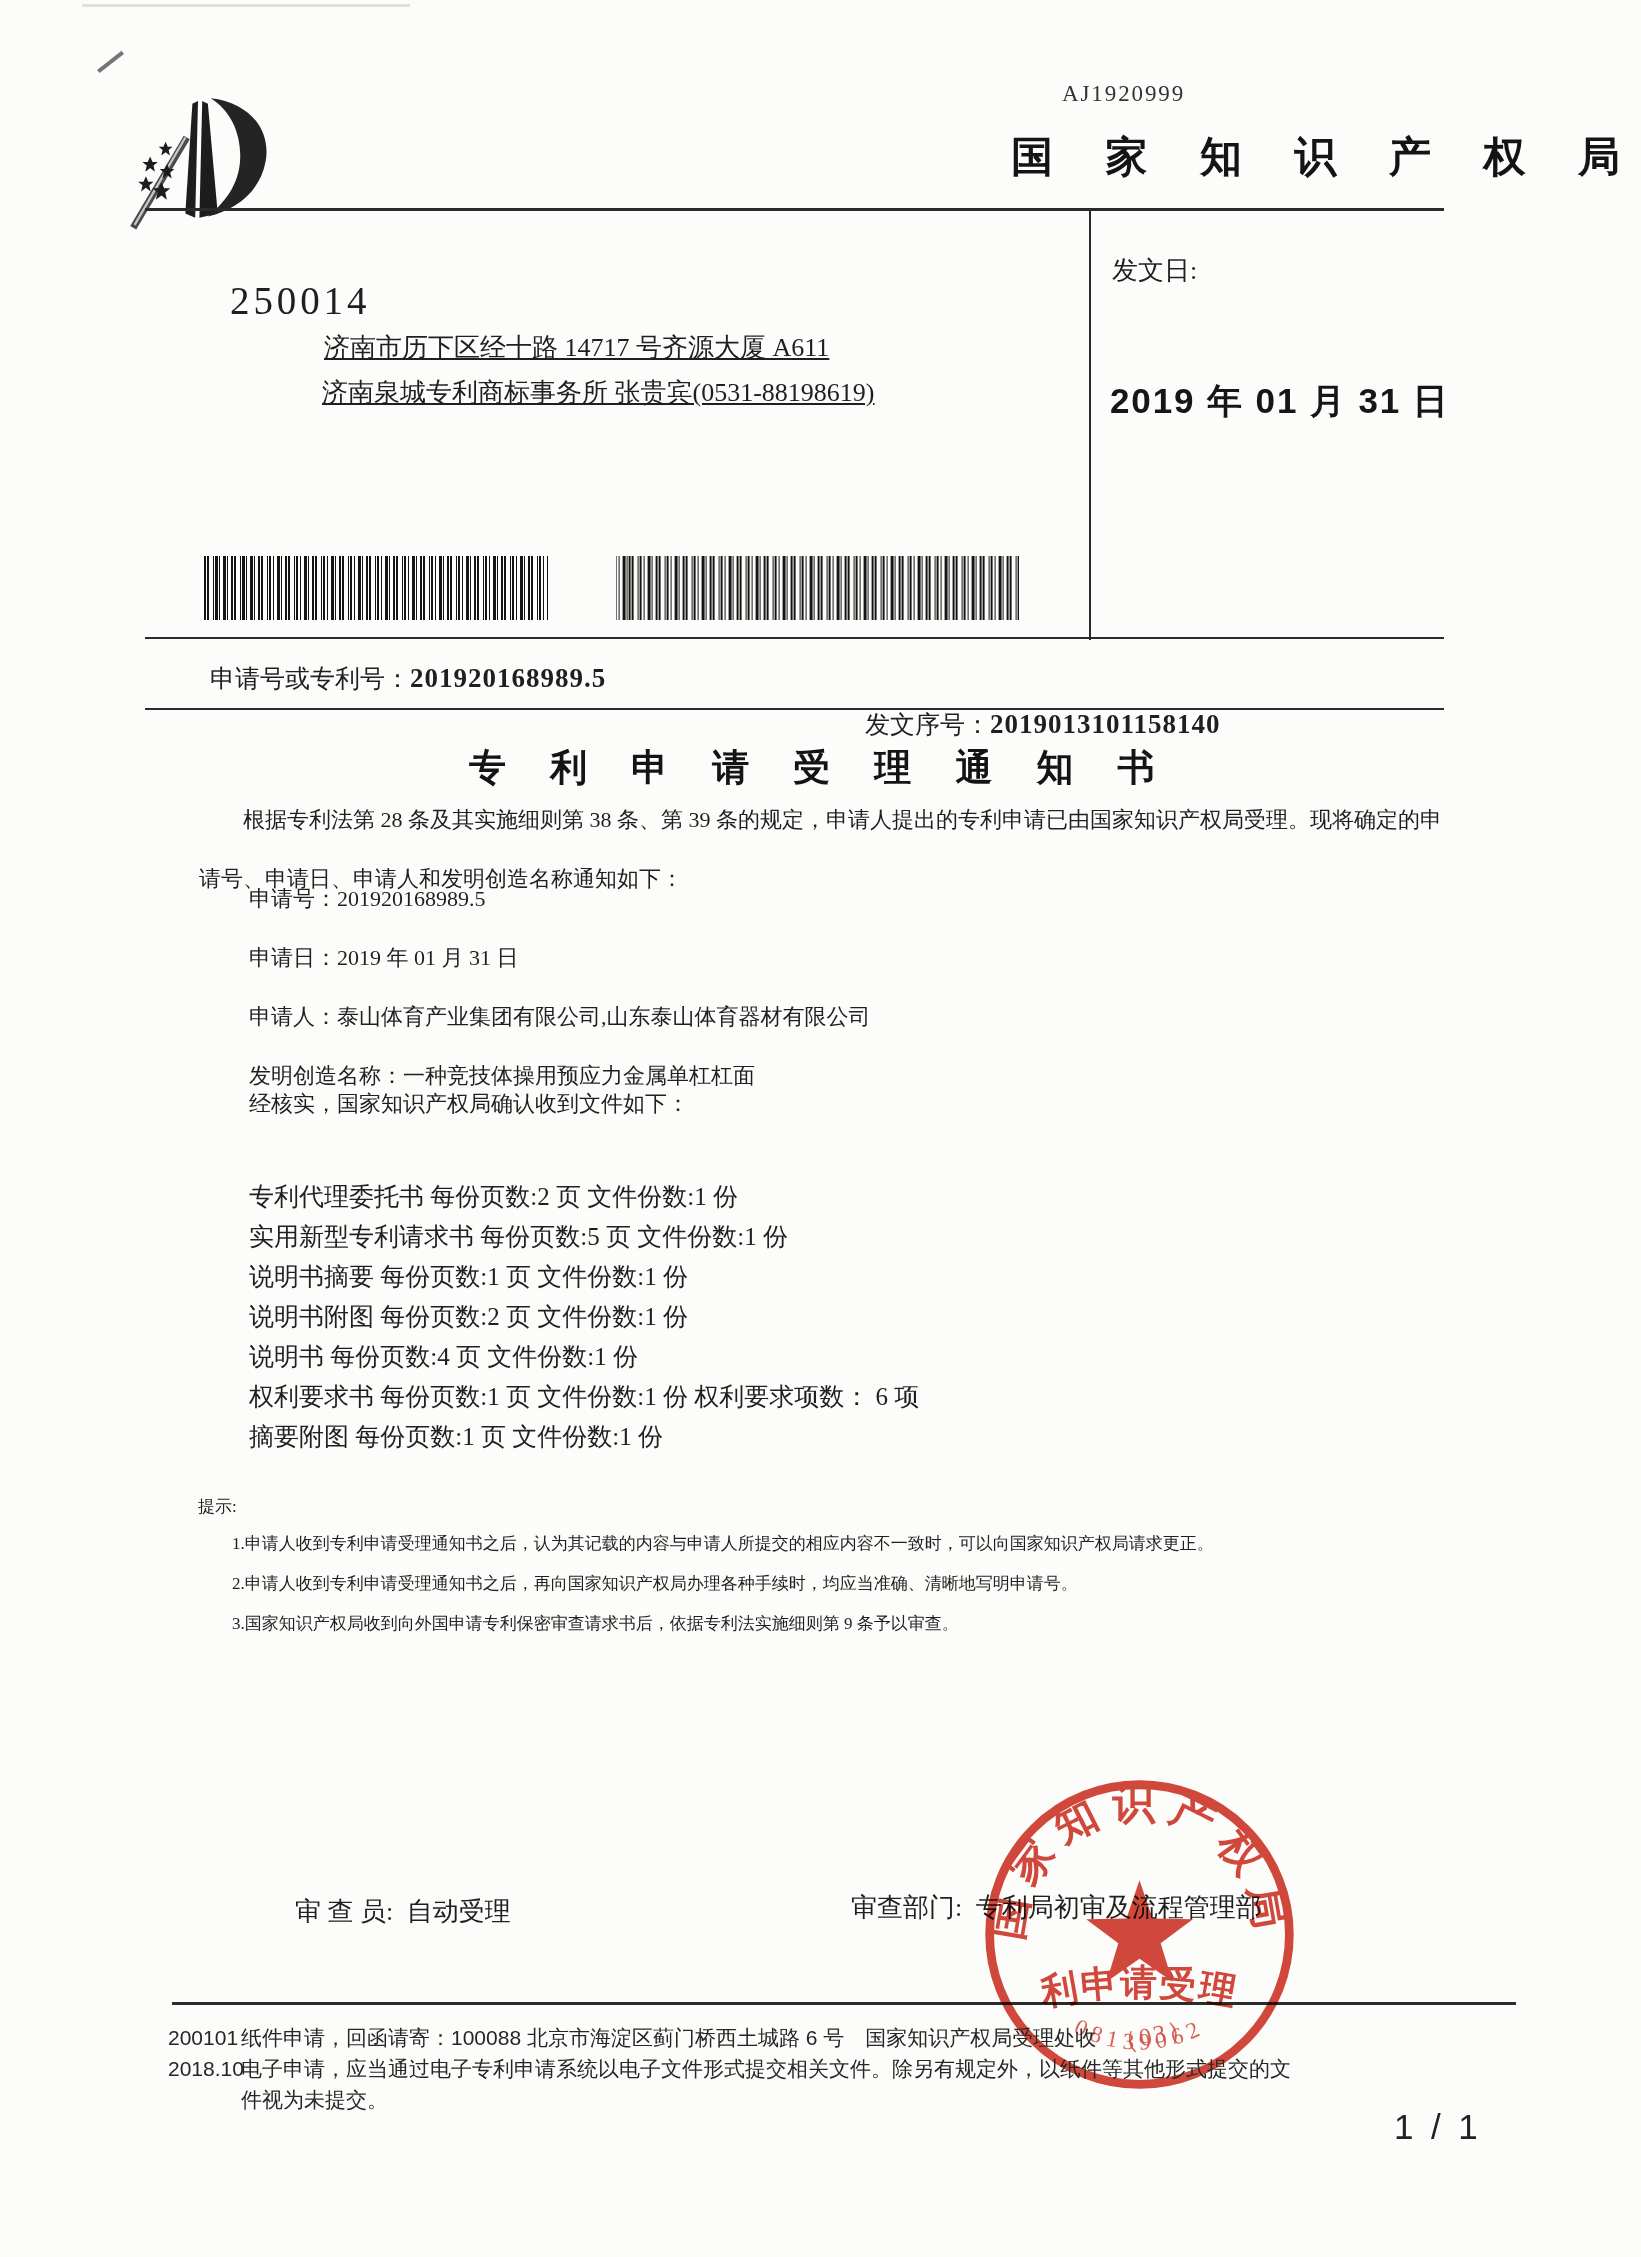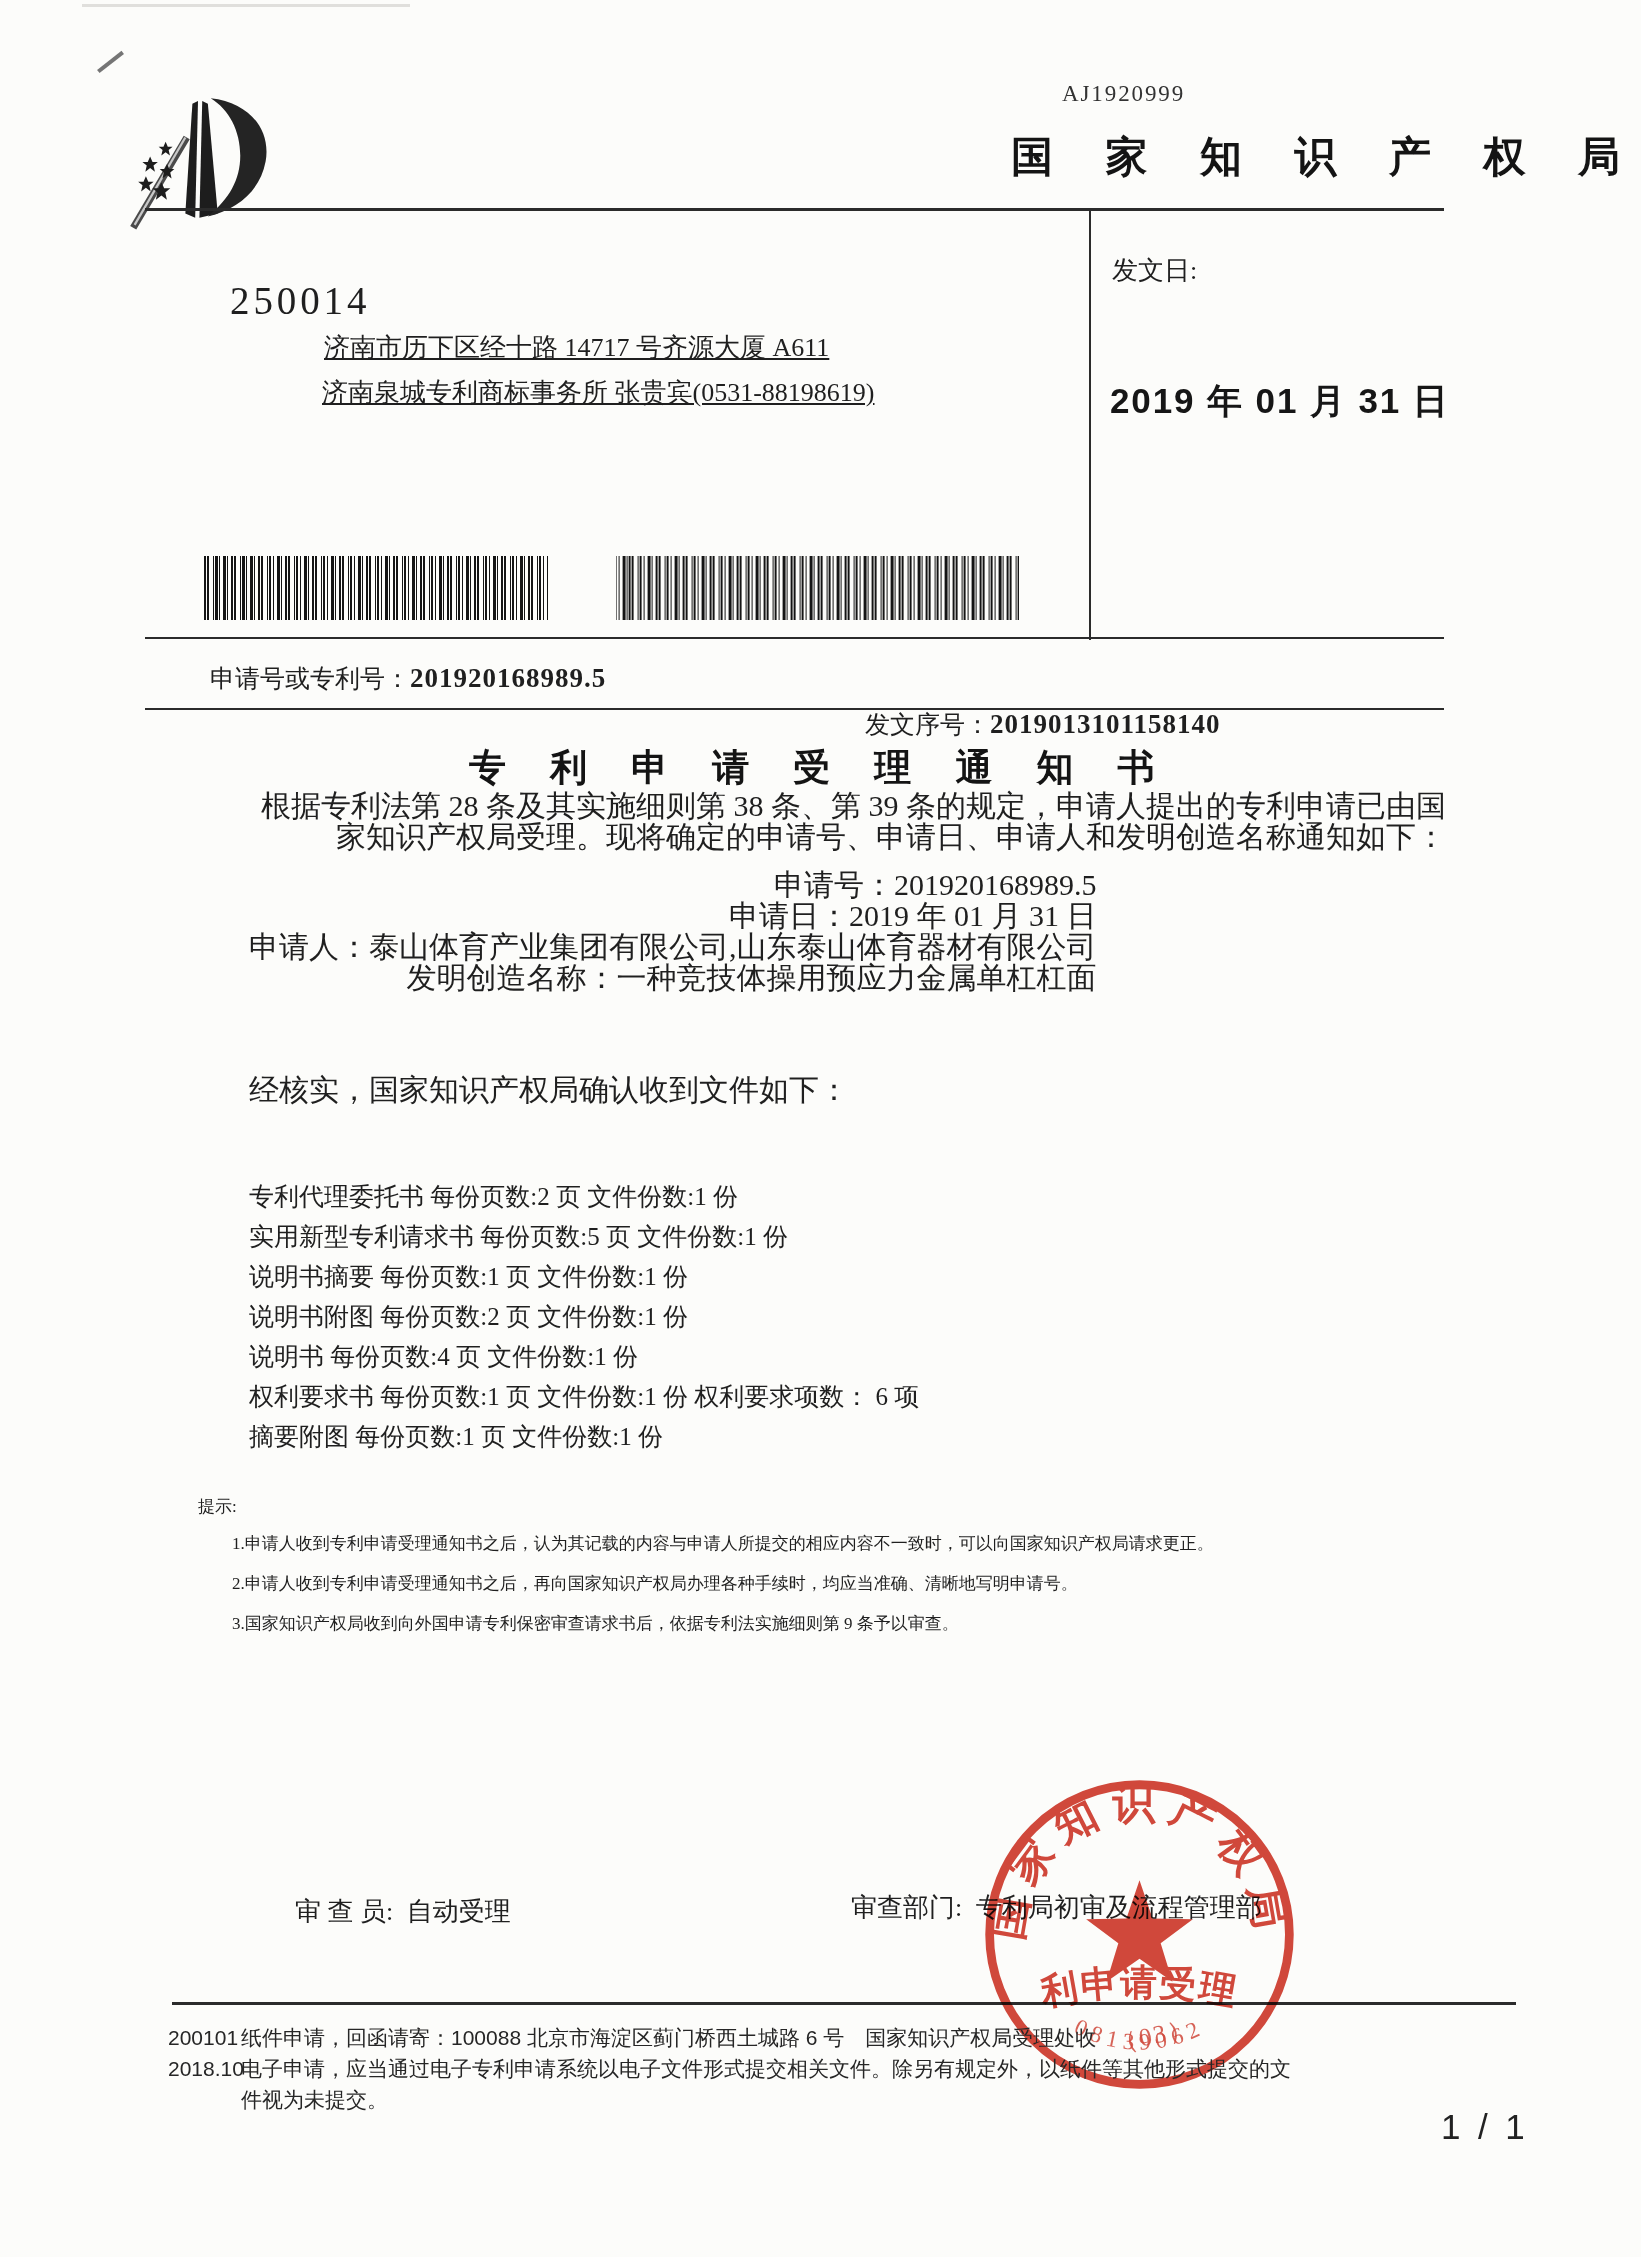--- a/index.html
+++ b/index.html
@@ -13,27 +13,27 @@
   .office-title{width:100%;text-align:right;font-size:42px;font-weight:700;letter-spacing:21px;color:#141414;}
   .doc-code{font-size:23px;letter-spacing:1.9px;color:#333;}
   .postal{font-size:39px;font-weight:400;letter-spacing:3.9px;}
   .addr{font-size:26px;text-decoration:underline;}
   .date-label{font-size:26px;}
   .date-value{font-family:"Liberation Sans","DejaVu Sans",sans-serif;font-size:35px;font-weight:700;letter-spacing:1.9px;color:#161616;}
   .barcode{background:repeating-linear-gradient(90deg,#141414 0 1.9px,transparent 1.9px 2.9px,#141414 2.9px 4.8px,transparent 4.8px 8.7px,#141414 8.7px 9.7px,transparent 9.7px 10.6px,#141414 10.6px 13.5px,transparent 13.5px 15.4px,#141414 15.4px 16.4px,transparent 16.4px 19.3px,#141414 19.3px 22px,transparent 22px 23px,#141414 23px 24px,transparent 24px 27px);}
   .ref-label{font-size:25px;}
   .ref-value{font-size:27px;font-weight:700;letter-spacing:1px;}
   .notice-title{width:100%;text-align:center;font-size:37px;font-weight:700;letter-spacing:17.4px;color:#141414;}
-  .body-text{font-size:30px;line-height:31px;text-align:right;}
+  .body-text{font-size:22px;line-height:59px;}
   .indent2{text-indent:2em;}
   .doc-line{font-size:25px;line-height:40px;white-space:nowrap;}
   .tips-text{font-size:17px;line-height:40px;}
   .sig{font-size:26px;}
   .footer-small{font-size:21px;line-height:31px;font-family:"Liberation Sans","DejaVu Sans",sans-serif;color:#262626;}
-  .page-num{font-size:35px;letter-spacing:3.9px;font-family:"Liberation Sans","DejaVu Sans",sans-serif;color:#222;margin-left:47px;}
+  .page-num{font-size:35px;letter-spacing:3.9px;font-family:"Liberation Sans","DejaVu Sans",sans-serif;color:#222;}
   .label-gap{margin-right:13.5px;}
 </style>
 </head>
 <body>
 
 <div class="page">
 
   <div class="abs" style="left:82px;top:3.9px;width:328px;height:2.9px;background:#c9c7c2;opacity:.55;"></div>
   <div class="abs" style="left:95px;top:60px;width:31px;height:3.9px;background:#3c3c3c;opacity:.7;transform:rotate(-38deg);"></div>
 

